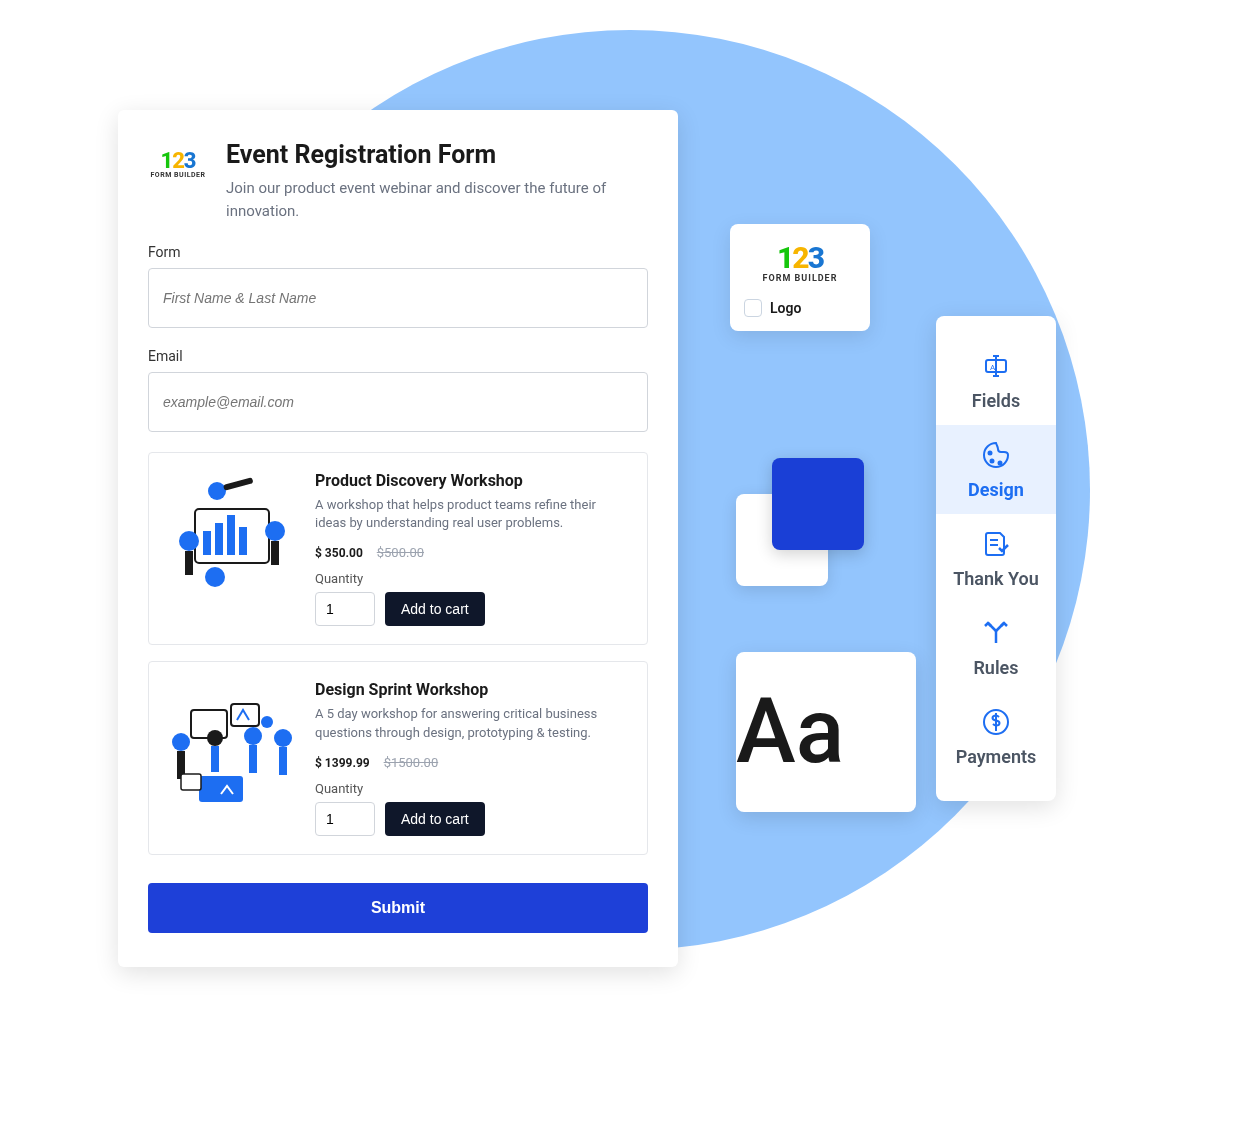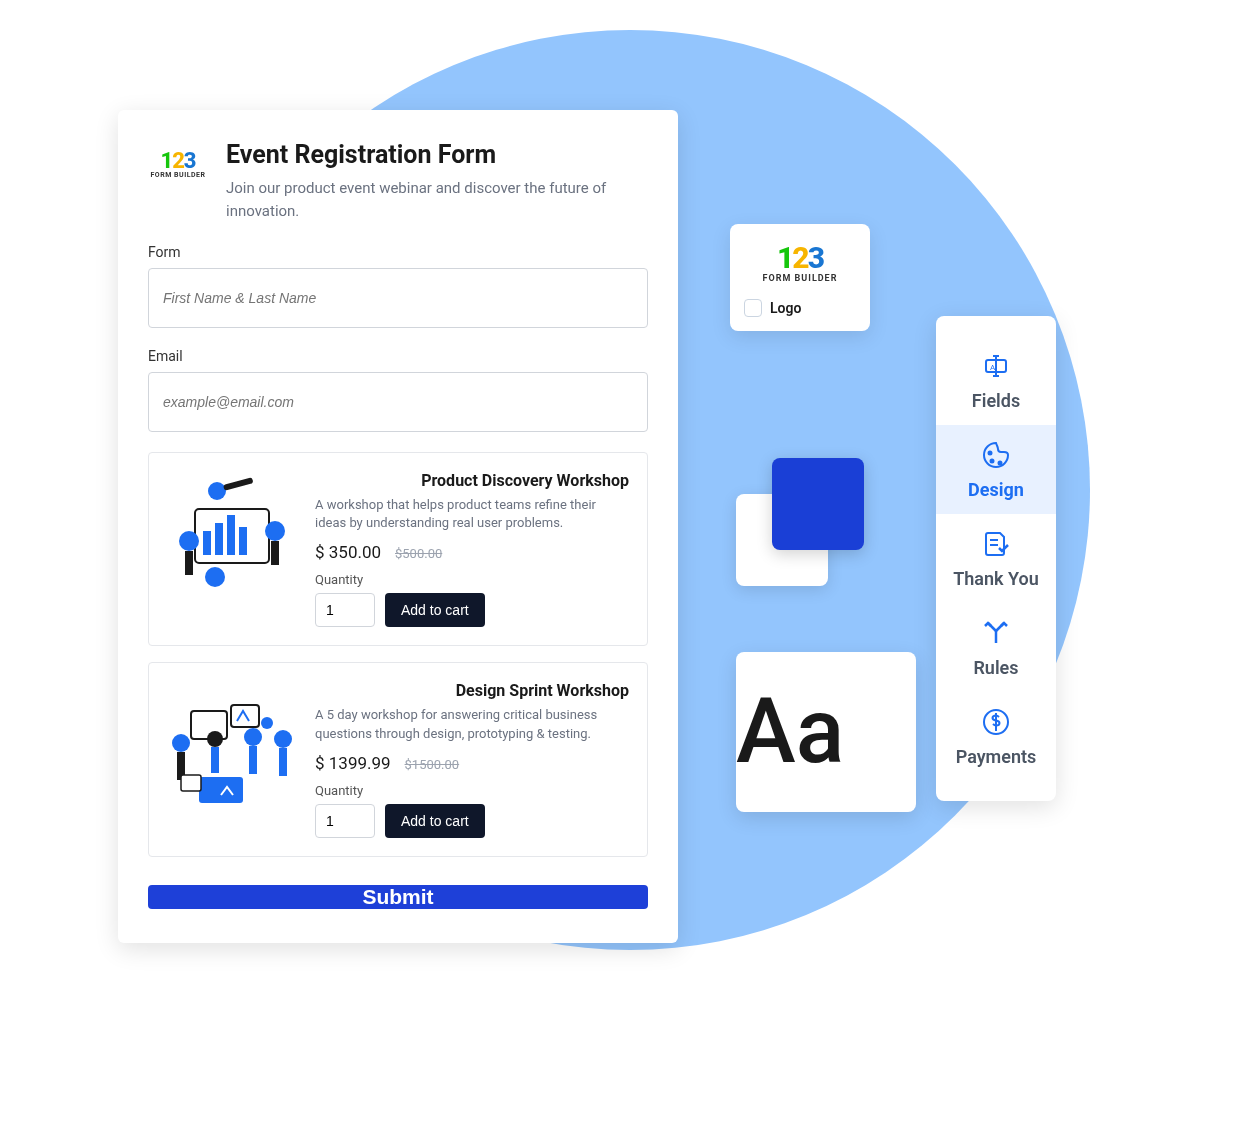--- a/index.html
+++ b/index.html
@@ -63,24 +63,24 @@
 }
 .product-img {
   width: 130px;
   height: 130px;
   flex-shrink: 0;
   display: flex;
   align-items: center;
   justify-content: center;
 }
 .product-body { flex: 1; }
-.product-title { font-size: 16px; font-weight: 700; color: #1a1a1a; margin-bottom: 6px; text-align: right; }
+.product-title { font-size: 16px; font-weight: 700; color: #1a1a1a; margin-bottom: 6px; }
 .product-desc { font-size: 13px; color: #6b7280; line-height: 1.4; margin-bottom: 10px; }
 .price-row { margin-bottom: 10px; }
-.price-current { font-size: 17px; font-weight: 400; color: #1a1a1a; margin-right: 10px; text-align: center; }
+.price-current { font-size: 12px; font-weight: 700; color: #1a1a1a; margin-right: 10px; text-align: center; }
 .price-old { font-size: 13px; color: #9ca3af; text-decoration: line-through; }
 .qty-label { font-size: 13px; color: #555; margin-bottom: 6px; }
 .qty-row { display: flex; gap: 10px; align-items: center; }
 .qty-input {
   width: 60px;
   border: 1px solid #d1d5db;
   border-radius: 4px;
   padding: 8px 10px;
   font-size: 14px;
 }
@@ -92,21 +92,22 @@
   padding: 9px 16px;
   font-size: 14px;
   cursor: pointer;
 }
 .submit-btn {
   width: 100%;
   background: #1e40d8;
   color: #fff;
   border: none;
   border-radius: 4px;
-  font-size: 21px;
+  padding: 16px;
+  font-size: 16px;
   font-weight: 600;
   cursor: pointer;
   margin-top: 12px;
 }
 
 .logo-card {
   position: absolute;
   top: 224px;
   left: 730px;
   width: 140px;

